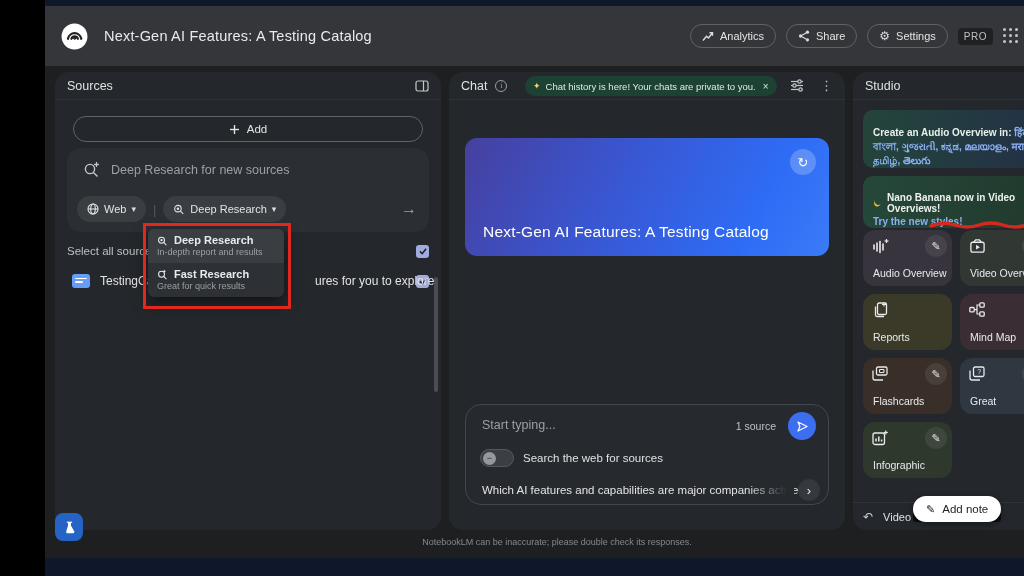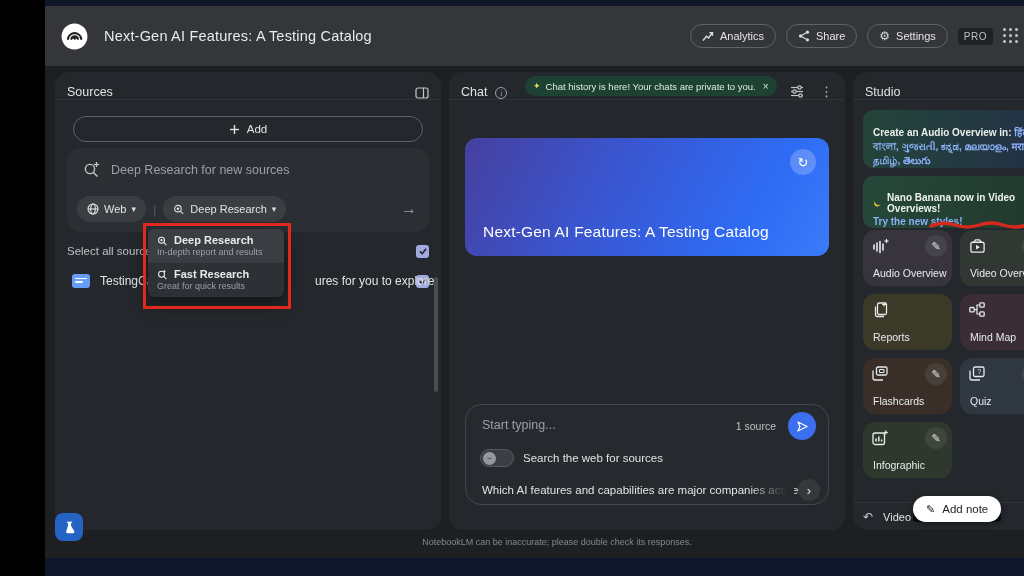--- a/index.html
+++ b/index.html
@@ -17,21 +17,21 @@
   .pro-badge { background:#1f2122; color:#bdc1c6; font-size:10px; letter-spacing:.5px; padding:3px 6px; border-radius:4px; }
   .apps-grid { width:16px; height:16px; display:grid; grid-template-columns:repeat(3,1fr); gap:2.5px; cursor:pointer; }
   .apps-grid i { width:3px; height:3px; border-radius:50%; background:#c4c7ca; }
   .avatar-wrap { position:relative; width:28px; height:28px; cursor:pointer; }
   .avatar-ring { position:absolute; left:-2px; top:0; width:28px; height:28px; border-radius:50%; background:conic-gradient(#ea4335,#fbbc04,#34a853,#ea4335); }
   .avatar { position:absolute; left:1px; top:0; width:27px; height:27px; border-radius:50%; background:#2e6adf; display:flex; align-items:center; justify-content:center; color:#fff; font-size:13px; }
 
   
   .main-bg { position:absolute; left:0; top:66px; width:1024px; height:492px; background:#1d1f21; }
   .panel { position:absolute; top:72px; height:458px; background:#24272b; border-radius:14px; }
-  .panel-head { position:relative; height:28px; border-bottom:1px solid rgba(255,255,255,.06); display:flex; align-items:flex-end; padding:0 12px; }
+  .panel-head { position:relative; height:28px; border-bottom:1px solid rgba(255,255,255,.06); display:flex; align-items:center; padding:0 12px; }
   .panel-title { font-size:12.5px; color:#dfe1e4; }
   .panel-toggle { margin-left:auto; cursor:pointer; display:flex; }
 
   .sources-panel { left:10px; width:386px; }
   .chat-panel { left:404px; width:396px; }
   .studio-panel { left:808px; width:206px; }
 
   .scroll-thumb { position:absolute; width:4px; border-radius:2px; background:#4a4e52; }
 
   
@@ -424,21 +424,21 @@
       </div>
       <div class="tile t-quiz">
         <span class="t-icon">
           <svg width="16" height="15" viewBox="0 0 16 15">
               <path d="M1 4.5 V12 a2 2 0 0 0 2 2 H11" fill="none" stroke="#e8eaed" stroke-width="1.3"></path>
               <rect x="4.5" y="1" width="10.5" height="9.5" rx="1.5" fill="none" stroke="#e8eaed" stroke-width="1.3"></rect>
               <text x="8.2" y="8.4" font-size="7" fill="#e8eaed" font-family="Liberation Sans, sans-serif">?</text>
             </svg>
         </span>
         <span class="pencil-btn">✎</span>
-        <span class="t-label">Quiz</span>
+        <span class="t-label">Great</span>
       </div>
       <div class="tile t-info">
         <span class="t-icon">
           <svg width="16" height="16" viewBox="0 0 16 16">
               <rect x="1" y="3" width="11.5" height="11.5" rx="2" fill="none" stroke="#e8eaed" stroke-width="1.3"></rect>
               <line x1="4" y1="11.5" x2="4" y2="8.5" stroke="#e8eaed" stroke-width="1.5"></line>
               <line x1="6.8" y1="11.5" x2="6.8" y2="6.5" stroke="#e8eaed" stroke-width="1.5"></line>
               <line x1="9.6" y1="11.5" x2="9.6" y2="9.5" stroke="#e8eaed" stroke-width="1.5"></line>
               <line x1="13.8" y1="0.5" x2="13.8" y2="4.5" stroke="#e8eaed" stroke-width="1.2"></line>
               <line x1="11.8" y1="2.5" x2="15.8" y2="2.5" stroke="#e8eaed" stroke-width="1.2"></line>

